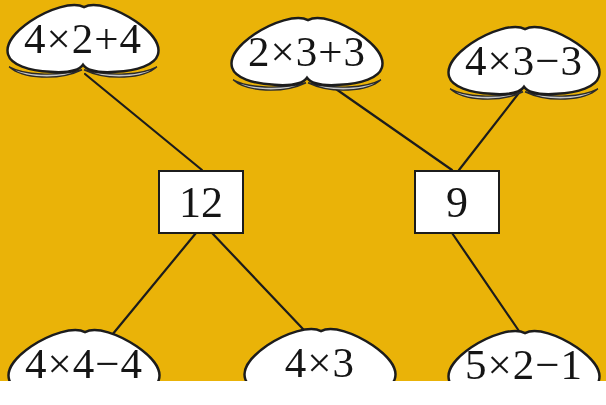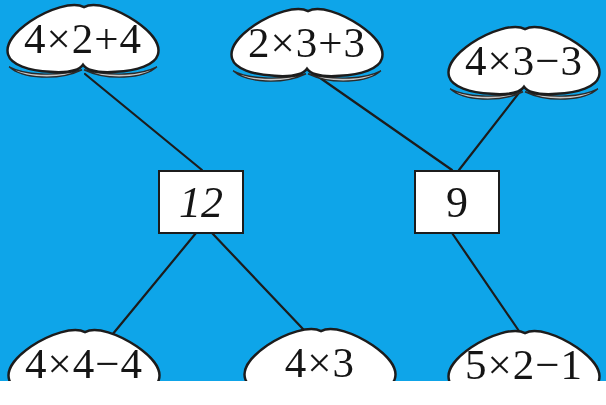--- a/index.html
+++ b/index.html
@@ -1,19 +1,19 @@
 <!DOCTYPE html>
 <html><head>
 <meta charset="utf-8">
 <style>
   html,body{margin:0;padding:0;background:#ffffff;}
   .stage{
     position:relative;
     width:606px;height:381px;
-    background:#0ea5e9;
+    background:#eab308;
     overflow:hidden;
     font-family:"Liberation Serif","DejaVu Serif",serif;
   }
   .wires{position:absolute;left:0;top:0;}
   .wires line{stroke:#1c1c1c;stroke-width:2.2;stroke-linecap:round;}
   .peach{position:absolute;width:162px;height:85px;}
   .peach svg{position:absolute;left:0;top:0;width:162px;height:85px;}
   .peach path.body{fill:#ffffff;stroke:#1c1c1c;stroke-width:2.4;}
   .peach path.shadow{fill:#c7c7c7;stroke:#2a2a2a;stroke-width:1.4;}
   .peach .expr{
@@ -48,39 +48,39 @@
 
   <div class="peach" style="left:2px;top:2px;">
     <svg viewBox="0 0 160 84">
       <path class="shadow" d="M7,64 C22,72 52,74 79,67 C56,78 20,76 7,64 Z"></path>
       <path class="shadow" d="M153,64 C138,72 108,74 81,67 C104,78 140,76 153,64 Z"></path>
       <path class="body" d="M81,5 C70,-1 46,7 28,19 C12,30 3,42 6,52 C9,62 26,68 48,69 C64,70 76,68 80,62 C84,68 96,70 112,69 C134,68 151,62 154,52 C157,42 148,30 132,19 C114,7 92,-1 81,5 Z"></path>
     </svg>
     <span class="expr">4×2+4</span>
   </div>
 
-  <div class="peach" style="left:226px;top:6px;">
+  <div class="peach" style="left:226px;top:15px;">
     <svg viewBox="0 0 160 84">
       <path class="shadow" d="M7,64 C22,72 52,74 79,67 C56,78 20,76 7,64 Z"></path>
       <path class="shadow" d="M153,64 C138,72 108,74 81,67 C104,78 140,76 153,64 Z"></path>
       <path class="body" d="M81,5 C70,-1 46,7 28,19 C12,30 3,42 6,52 C9,62 26,68 48,69 C64,70 76,68 80,62 C84,68 96,70 112,69 C134,68 151,62 154,52 C157,42 148,30 132,19 C114,7 92,-1 81,5 Z"></path>
     </svg>
     <span class="expr">2×3+3</span>
   </div>
 
   <div class="peach" style="left:443px;top:24px;">
     <svg viewBox="0 0 160 84">
       <path class="shadow" d="M7,64 C22,72 52,74 79,67 C56,78 20,76 7,64 Z"></path>
       <path class="shadow" d="M153,64 C138,72 108,74 81,67 C104,78 140,76 153,64 Z"></path>
       <path class="body" d="M81,5 C70,-1 46,7 28,19 C12,30 3,42 6,52 C9,62 26,68 48,69 C64,70 76,68 80,62 C84,68 96,70 112,69 C134,68 151,62 154,52 C157,42 148,30 132,19 C114,7 92,-1 81,5 Z"></path>
     </svg>
     <span class="expr">4×3−3</span>
   </div>
 
-  <div class="answer-box" style="left:158px;top:170px;font-style:italic;">
+  <div class="answer-box" style="left:158px;top:170px;">
     <span>12</span>
   </div>
   <div class="answer-box" style="left:414px;top:170px;">
     <span>9</span>
   </div>
 
   <div class="peach" style="left:3px;top:327px;">
     <svg viewBox="0 0 160 84">
       <path class="shadow" d="M7,64 C22,72 52,74 79,67 C56,78 20,76 7,64 Z"></path>
       <path class="shadow" d="M153,64 C138,72 108,74 81,67 C104,78 140,76 153,64 Z"></path>

